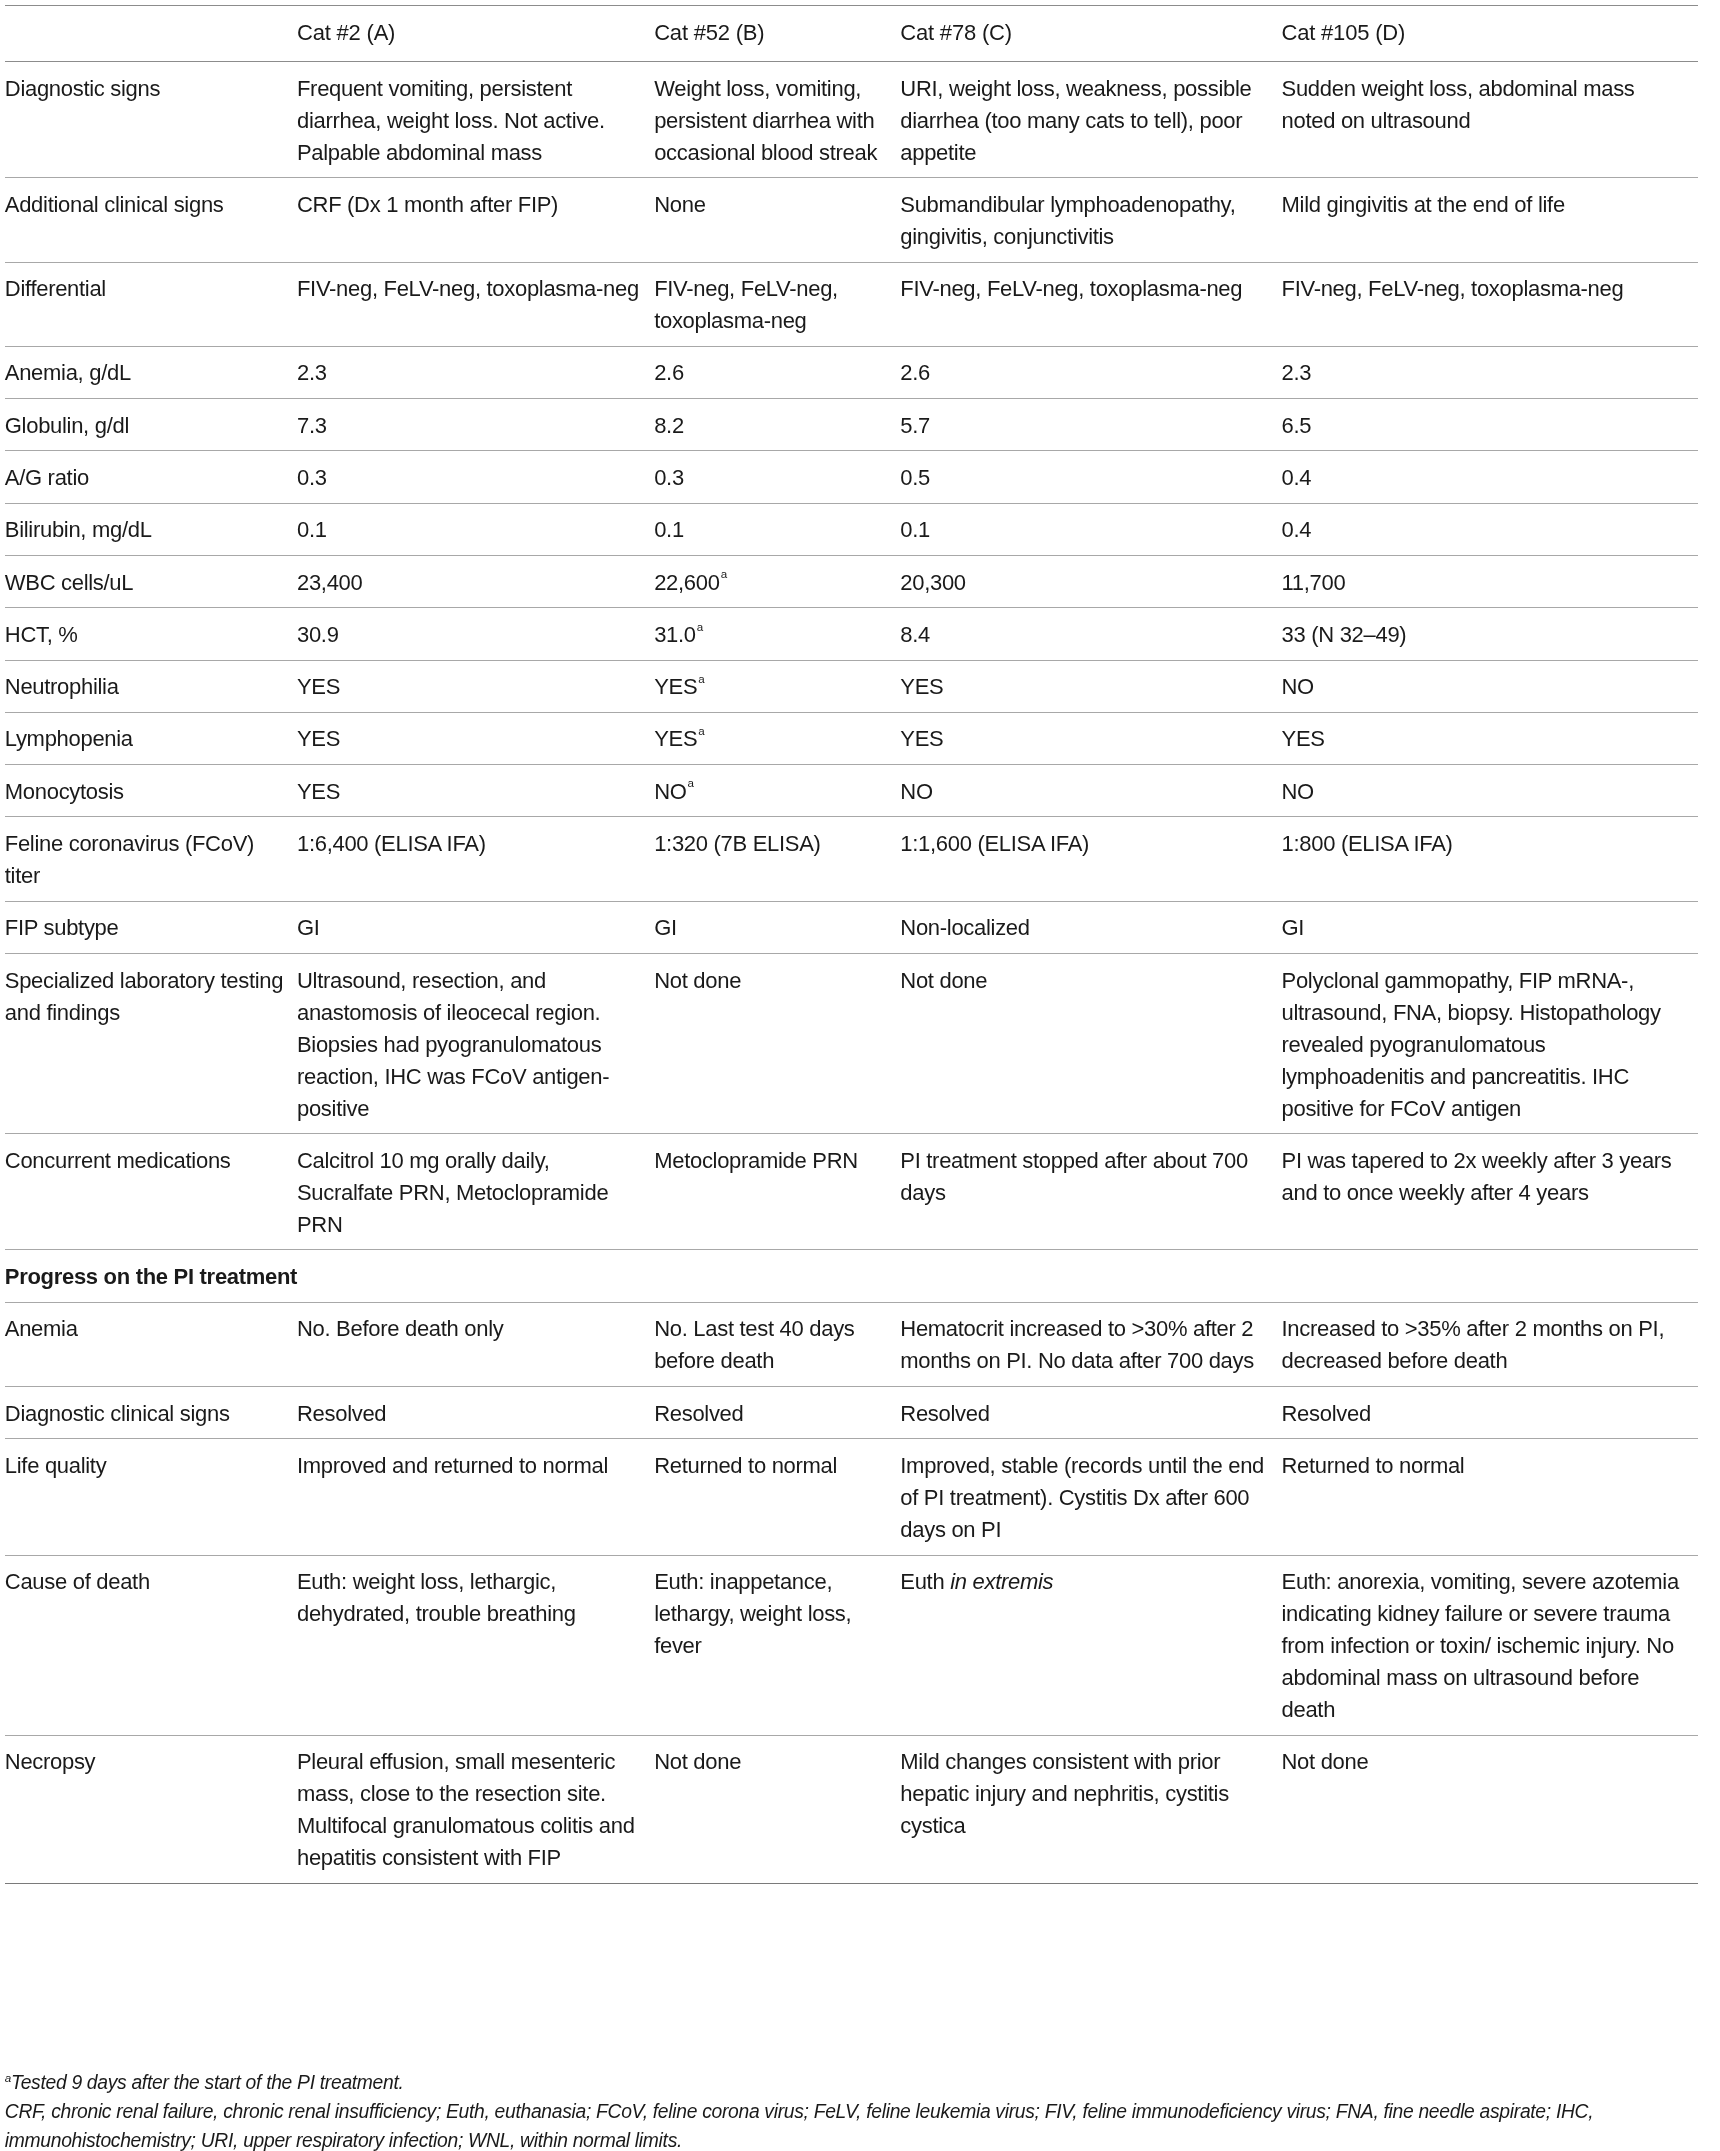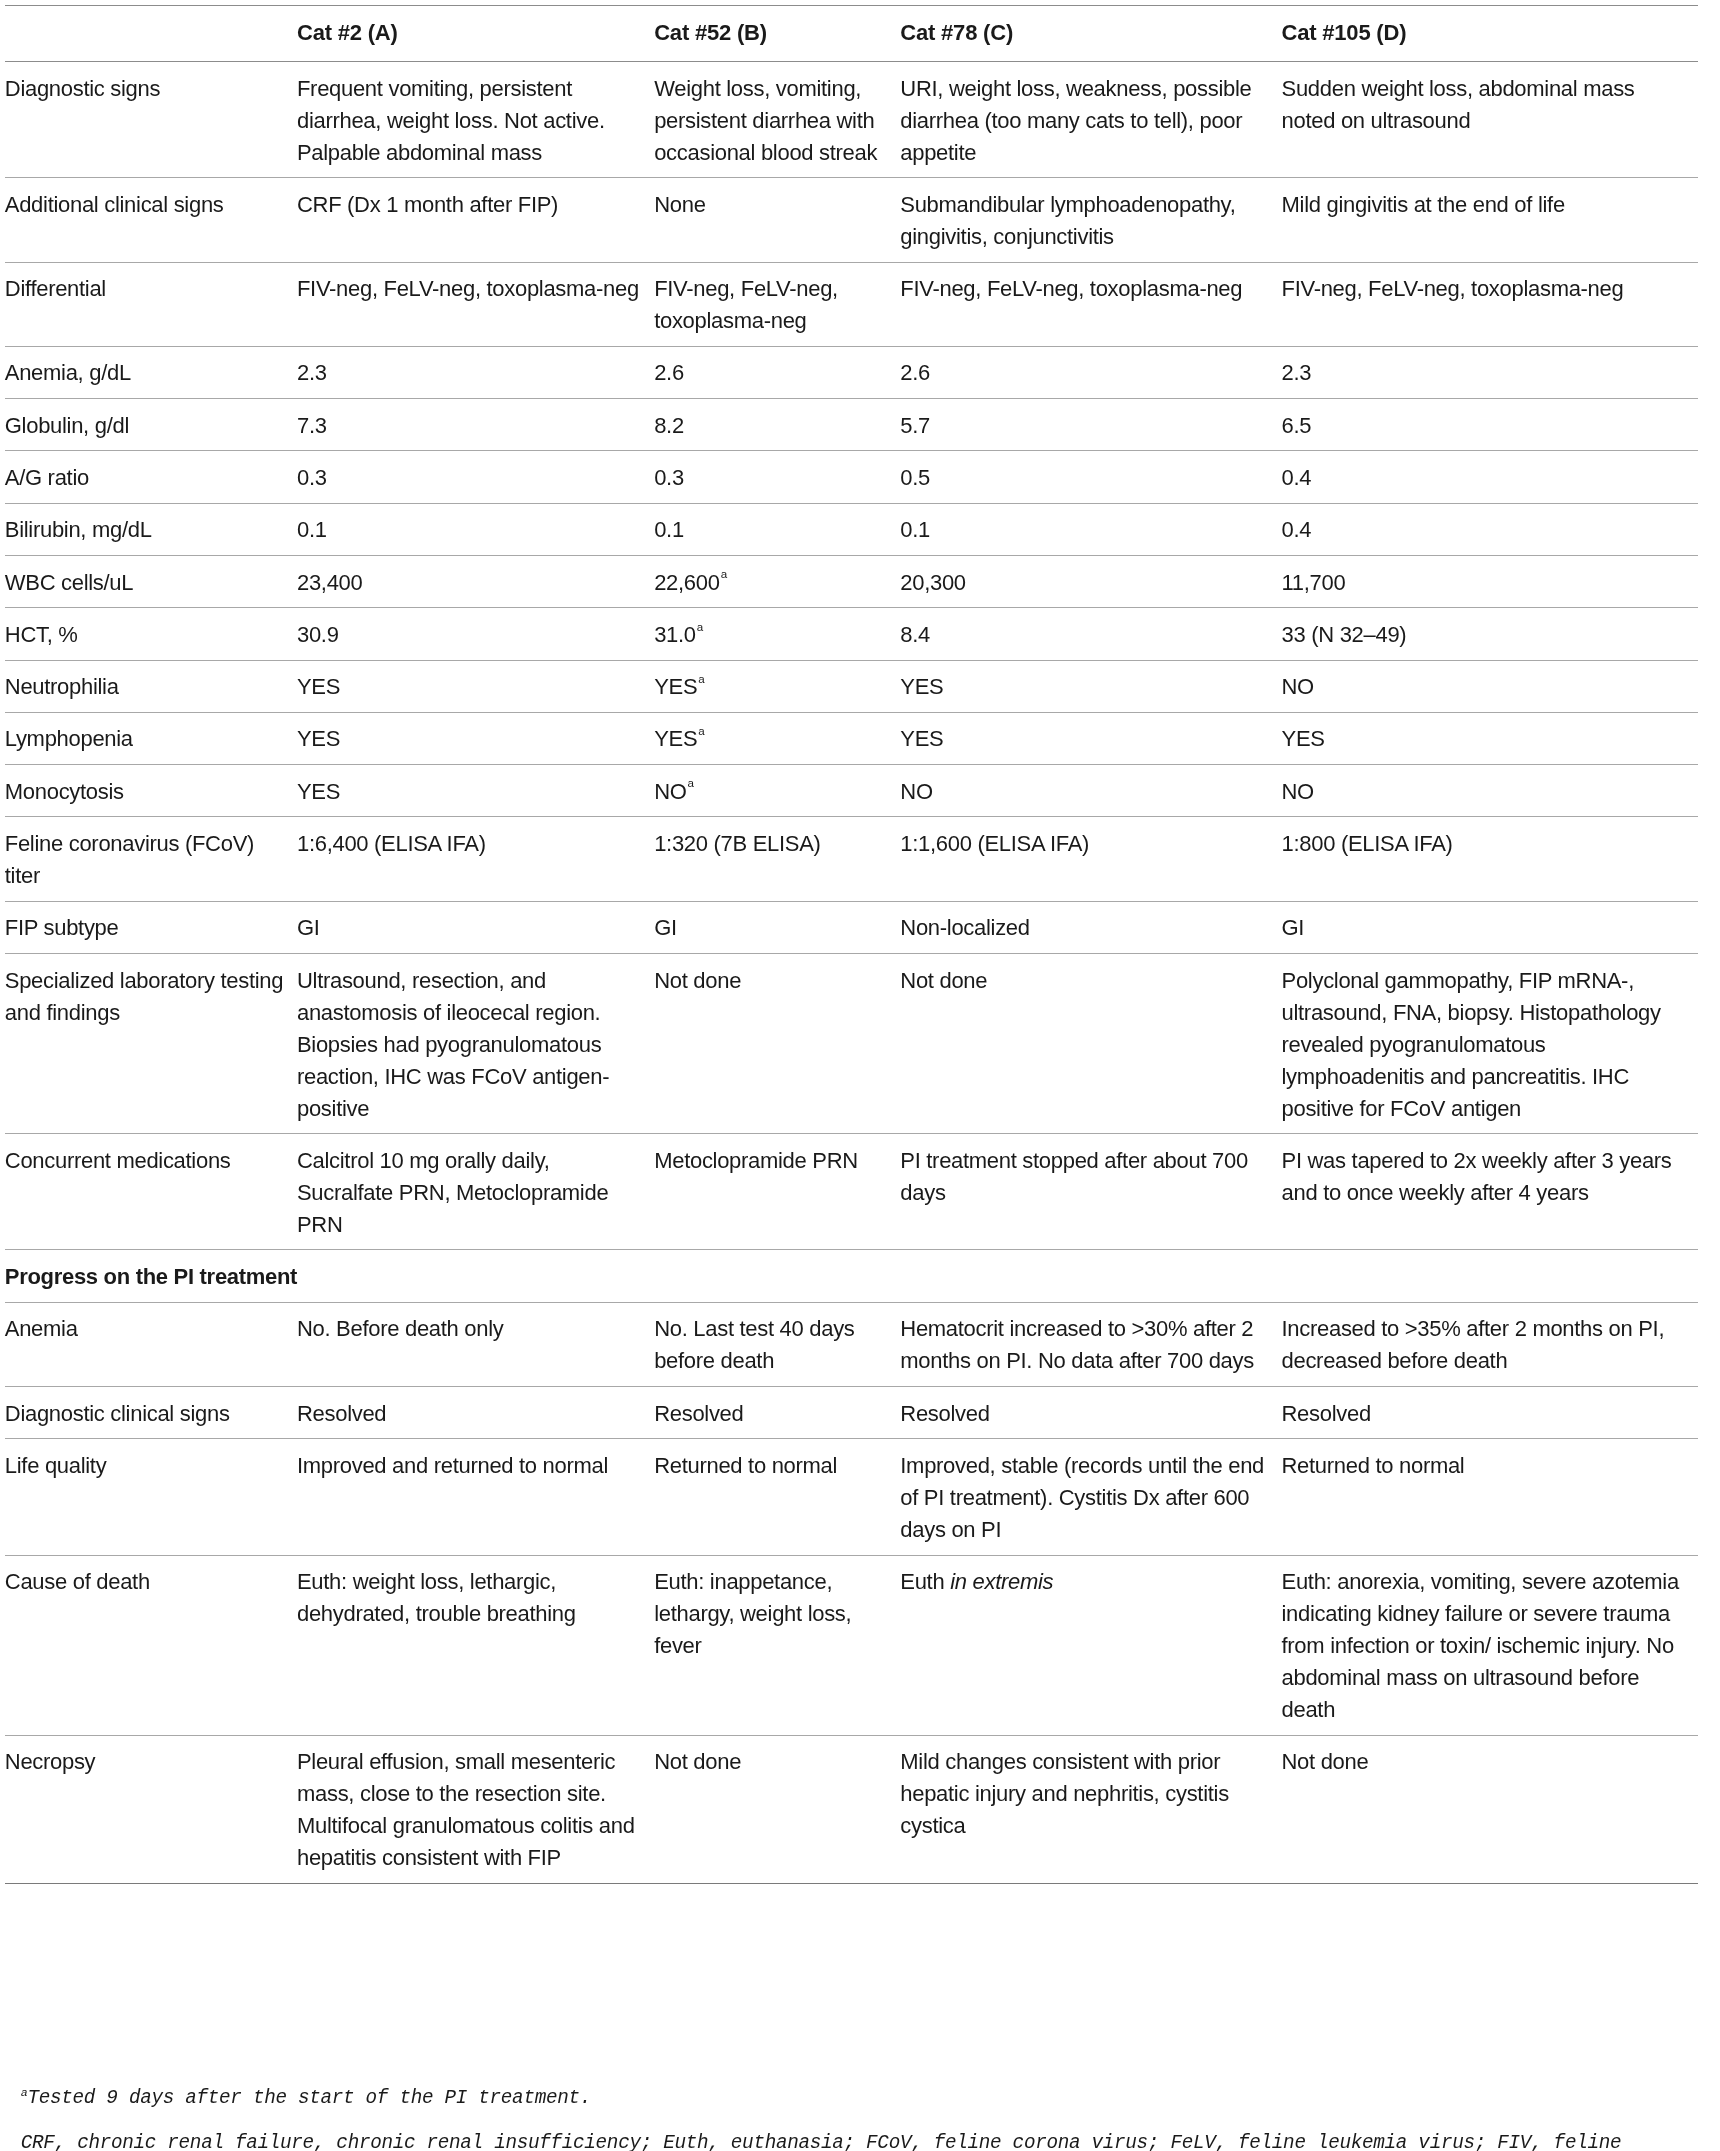--- a/index.html
+++ b/index.html
@@ -32,21 +32,21 @@
     table.data-table col.c1 { width: 357px; }
     table.data-table col.c2 { width: 246px; }
     table.data-table col.c3 { width: 381px; }
     table.data-table col.c4 { width: 416px; }
     table.data-table thead tr {
       border-top: 1.9px solid #8c8c8c;
       border-bottom: 1.9px solid #8c8c8c;
     }
     table.data-table th {
       text-align: left;
-      font-weight: bold;
+      font-weight: normal;
       padding: 11.6px 7.7px 11.6px 0;
       height: 32px;
       vertical-align: top;
       letter-spacing: -0.2px;
     }
     table.data-table td {
       padding: 10.6px 7.7px 8.7px 0;
       vertical-align: top;
       letter-spacing: -0.3px;
     }
@@ -73,21 +73,21 @@
       position: absolute;
       left: 4.8px;
       top: 2068px;
       width: 1699px;
       font-size: 19.3px;
       line-height: 29px;
       font-style: italic;
       color: #1a1a1a;
       letter-spacing: -0.3px;
     }
-    .footnotes p { margin: 16px; font-family: Liberation Mono, monospace; }
+    .footnotes p { margin: 0; }
     .footnotes sup {
       font-size: 11.6px;
       vertical-align: super;
       line-height: 0;
     }
   </style>
 </head>
 <body>
 
 <div class="table-wrap">

